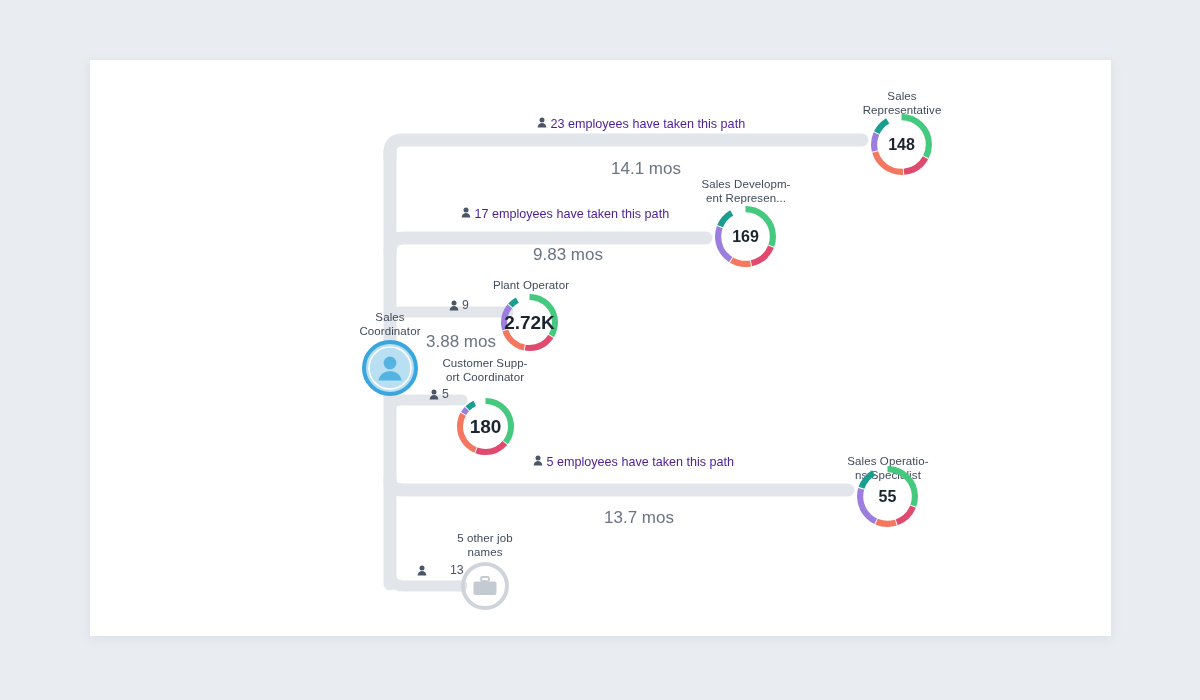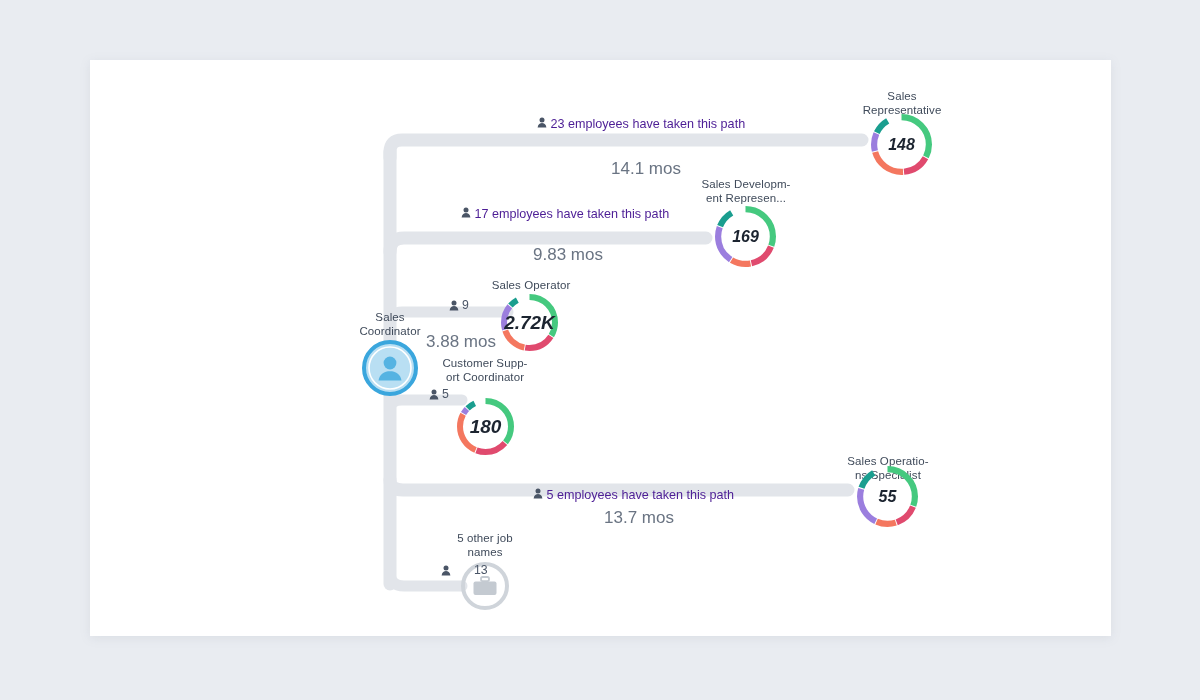--- a/index.html
+++ b/index.html
@@ -55,21 +55,21 @@
     align-items: center;
     gap: 3px;
   }
   .person-ico { display: inline-block; width: 10px; height: 11px; }
 
   .donut { position: absolute; }
   .donut .val {
     position: absolute;
     left: 0; top: 0; right: 0; bottom: 0;
     display: flex; align-items: center; justify-content: center;
-    font-size: 16px; font-weight: bold; color: #1c2430; font-style: italic;
+    font-size: 16px; font-weight: bold; color: #1c2430;
   }
   .donut.small .val { font-size: 19px; }
 
   .avatar { position: absolute; }
   .brief { position: absolute; }
 </style>
 </head>
 <body>
 
 <div id="stage">
@@ -149,21 +149,21 @@
   </div>
   <div class="edge-text" style="left:461px; top:207px;">
     <svg class="person-ico" viewBox="0 0 10 11">
       <circle cx="5" cy="3" r="2.5" fill="#4a5566"></circle>
       <path d="M0.6,10.4 C1.1,7.1 3,6 5,6 C7,6 8.9,7.1 9.4,10.4 Z" fill="#4a5566"></path>
     </svg>
     <span>17 employees have taken this path</span>
   </div>
   <div class="mos" style="left:478px; top:245px; width:180px;">9.83 mos</div>
 
-  <div class="lbl node-title" style="left:471px; top:278px; width:120px;">Sales Operator</div>
+  <div class="lbl node-title" style="left:471px; top:278px; width:120px;">Plant Operator</div>
   <div class="donut small" id="d2" style="left:501px; top:294px; width:57px; height:57px;"><svg width="57" height="57" viewBox="0 0 57 57">
         <circle cx="28.5" cy="28.5" r="25.5" fill="none" stroke="#45c97f" stroke-width="6" stroke-dasharray="53.5850986947299 160.22122533307945" stroke-dashoffset="0" transform="rotate(-90 28.5 28.5)"></circle>
         <circle cx="28.5" cy="28.5" r="25.5" fill="none" stroke="#e04a6e" stroke-width="6" stroke-dasharray="29.55191489476799 160.22122533307945" stroke-dashoffset="-54.475216613247014" transform="rotate(-90 28.5 28.5)"></circle>
         <circle cx="28.5" cy="28.5" r="25.5" fill="none" stroke="#f4775f" stroke-width="6" stroke-dasharray="26.347490388106397 160.22122533307945" stroke-dashoffset="-84.91724942653211" transform="rotate(-90 28.5 28.5)"></circle>
         <circle cx="28.5" cy="28.5" r="25.5" fill="none" stroke="#9b7ede" stroke-width="6" stroke-dasharray="24.745278134775603 160.22122533307945" stroke-dashoffset="-112.15485773315561" transform="rotate(-90 28.5 28.5)"></circle>
         <circle cx="28.5" cy="28.5" r="25.5" fill="none" stroke="#1a9e8f" stroke-width="6" stroke-dasharray="8.72315560146766 160.22122533307945" stroke-dashoffset="-137.79025378644835" transform="rotate(-90 28.5 28.5)"></circle>
       </svg>
     <div class="val">2.72K</div>
   </div>
   <div class="cnt" style="left:449px; top:298px;">
@@ -198,41 +198,41 @@
 ns Specialist</div>
   <div class="donut" id="d4" style="left:857px; top:466px; width:61px; height:61px;"><svg width="61" height="61" viewBox="0 0 61 61">
         <circle cx="30.5" cy="30.5" r="27.4" fill="none" stroke="#45c97f" stroke-width="6.2" stroke-dasharray="52.41293556909051 172.15927741672064" stroke-dashoffset="0" transform="rotate(-90 30.5 30.5)"></circle>
         <circle cx="30.5" cy="30.5" r="27.4" fill="none" stroke="#e04a6e" stroke-width="6.2" stroke-dasharray="23.145858408248 172.15927741672064" stroke-dashoffset="-53.3693759991834" transform="rotate(-90 30.5 30.5)"></circle>
         <circle cx="30.5" cy="30.5" r="27.4" fill="none" stroke="#f4775f" stroke-width="6.2" stroke-dasharray="19.702672859913584 172.15927741672064" stroke-dashoffset="-77.47167483752429" transform="rotate(-90 30.5 30.5)"></circle>
         <circle cx="30.5" cy="30.5" r="27.4" fill="none" stroke="#9b7ede" stroke-width="6.2" stroke-dasharray="38.64019337575286 172.15927741672064" stroke-dashoffset="-98.13078812753076" transform="rotate(-90 30.5 30.5)"></circle>
         <circle cx="30.5" cy="30.5" r="27.4" fill="none" stroke="#1a9e8f" stroke-width="6.2" stroke-dasharray="19.702672859913584 172.15927741672064" stroke-dashoffset="-137.72742193337652" transform="rotate(-90 30.5 30.5)"></circle>
       </svg>
     <div class="val">55</div>
   </div>
-  <div class="edge-text" style="left:533px; top:488px;">
+  <div class="edge-text" style="left:533px; top:455px;">
     <svg class="person-ico" viewBox="0 0 10 11">
       <circle cx="5" cy="3" r="2.5" fill="#4a5566"></circle>
       <path d="M0.6,10.4 C1.1,7.1 3,6 5,6 C7,6 8.9,7.1 9.4,10.4 Z" fill="#4a5566"></path>
     </svg>
     <span>5 employees have taken this path</span>
   </div>
   <div class="mos" style="left:549px; top:508px; width:180px;">13.7 mos</div>
 
   <div class="lbl node-title" style="left:425px; top:531px; width:120px;">5 other job
 names</div>
   <div class="brief" style="left:460px; top:561px; width:50px; height:50px;">
     <svg width="50" height="50" viewBox="0 0 50 50">
       <circle cx="25" cy="25" r="22" fill="none" stroke="#cfd4da" stroke-width="4"></circle>
       <g fill="#c4cad1">
         <rect x="21" y="16" width="8" height="4.2" rx="1.6" fill="none" stroke="#c4cad1" stroke-width="1.8"></rect>
         <rect x="13.5" y="20.5" width="23" height="13.5" rx="2"></rect>
       </g>
     </svg>
   </div>
-  <div class="cnt" style="left:441px; top:563px;gap:23px;">
+  <div class="cnt" style="left:417px; top:563px;gap:23px;">
     <svg class="person-ico" viewBox="0 0 10 11">
       <circle cx="5" cy="3" r="2.5" fill="#4a5566"></circle>
       <path d="M0.6,10.4 C1.1,7.1 3,6 5,6 C7,6 8.9,7.1 9.4,10.4 Z" fill="#4a5566"></path>
     </svg>
     <span>13</span>
   </div>
 
 </div>
 
 </body></html>

